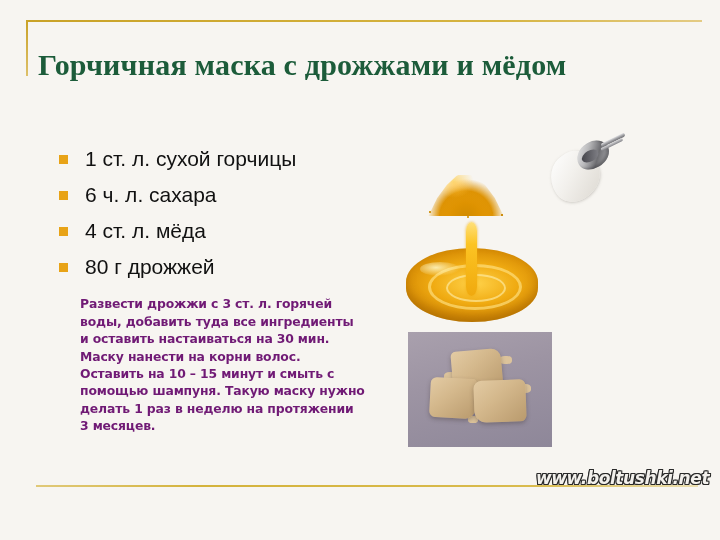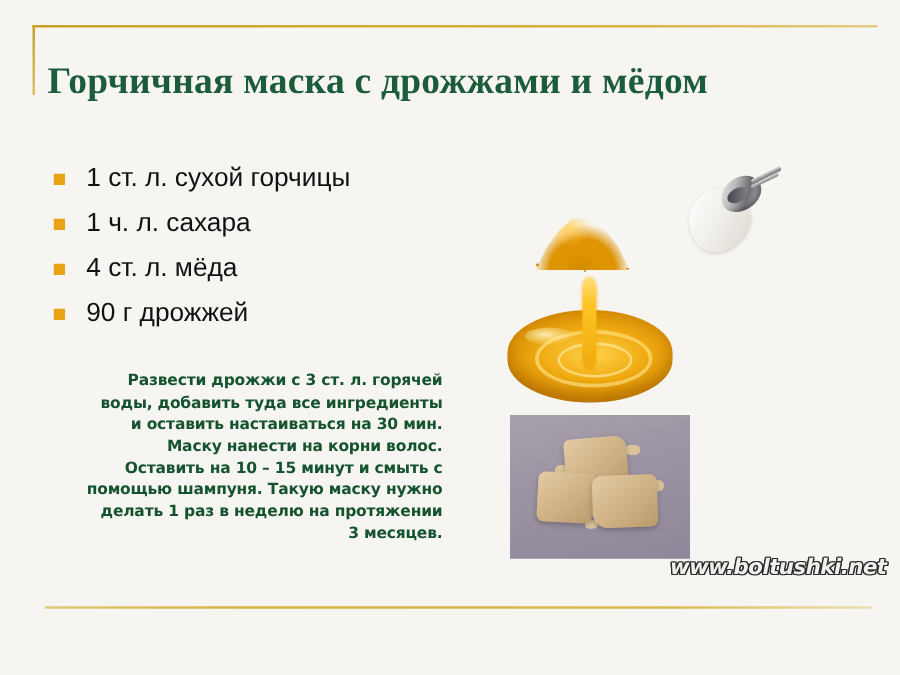--- a/index.html
+++ b/index.html
@@ -50,21 +50,21 @@
     white-space: nowrap;
   }
 
   
   .ingredient-list {
     position: absolute;
     left: 40px;
     top: 128px;
     width: 360px;
     list-style: none;
-    margin: 0;
+    margin: 16px;
     padding: 0;
   }
   .ingredient-item {
     position: relative;
     padding-left: 29px;
     margin-bottom: 7px;
     font-size: 21px;
     line-height: 29px;
     color: #111111;
     white-space: nowrap;
@@ -74,30 +74,29 @@
     left: 3px;
     top: 11px;
     width: 9px;
     height: 9px;
     background: #e8a317;
   }
 
   
   .procedure-text {
     position: absolute;
-    left: 68px;
+    left: 80px;
     top: 283px;
     width: 286px;
     font-family: "DejaVu Sans", "Liberation Sans", sans-serif;
     font-size: 12.4px;
     line-height: 17.4px;
     font-weight: bold;
-    color: #14532d;
+    color: #701a75;
     letter-spacing: -0.15px;
-    text-align: right;
   }
 
   
   .photo { position: absolute; }
 
   
   .photo-mustard { left: 420px; top: 150px; width: 92px; height: 72px; }
   .mustard-pile {
     position: absolute;
     left: 6px; bottom: 6px;
@@ -226,21 +225,21 @@
   }
   .yc1 { left: 36px; top: 40px; width: 14px; height: 9px; }
   .yc2 { left: 92px; top: 24px; width: 12px; height: 8px; }
   .yc3 { left: 110px; top: 52px; width: 13px; height: 9px; }
   .yc4 { left: 60px; top: 84px; width: 10px; height: 7px; }
 
   
   .watermark {
     position: absolute;
     left: 536px;
-    top: 444px;
+    top: 468px;
     font-family: "DejaVu Sans", "Liberation Sans", sans-serif;
     font-size: 17px;
     font-weight: bold;
     font-style: italic;
     color: #f2f0ec;
     letter-spacing: -0.4px;
     white-space: nowrap;
     text-shadow:
       -1px -1px 0 #2a2a2a,  1px -1px 0 #2a2a2a,
       -1px  1px 0 #2a2a2a,  1px  1px 0 #2a2a2a,
@@ -268,29 +267,29 @@
 
   <h1 class="slide-title">Горчичная маска с дрожжами и мёдом</h1>
 
   <ul class="ingredient-list">
     <li class="ingredient-item">
       <span class="bullet-square"></span>
       <span>1 ст. л. сухой горчицы</span>
     </li>
     <li class="ingredient-item">
       <span class="bullet-square"></span>
-      <span>1 ч. л. сахара</span>
+      <span>6 ч. л. сахара</span>
     </li>
     <li class="ingredient-item">
       <span class="bullet-square"></span>
       <span>4 ст. л. мёда</span>
     </li>
     <li class="ingredient-item">
       <span class="bullet-square"></span>
-      <span>90 г дрожжей</span>
+      <span>80 г дрожжей</span>
     </li>
   </ul>
 
   <p class="procedure-text">Развести дрожжи с 3 ст. л. горячей воды, добавить туда все ингредиенты и оставить настаиваться на 30 мин. Маску нанести на корни волос. Оставить на 10 – 15 минут и смыть с помощью шампуня. Такую маску нужно делать 1 раз в неделю на протяжении 3 месяцев.</p>
 
   <div class="photo photo-mustard">
     <div class="mustard-crumbs"></div>
     <div class="mustard-pile"></div>
   </div>
 

